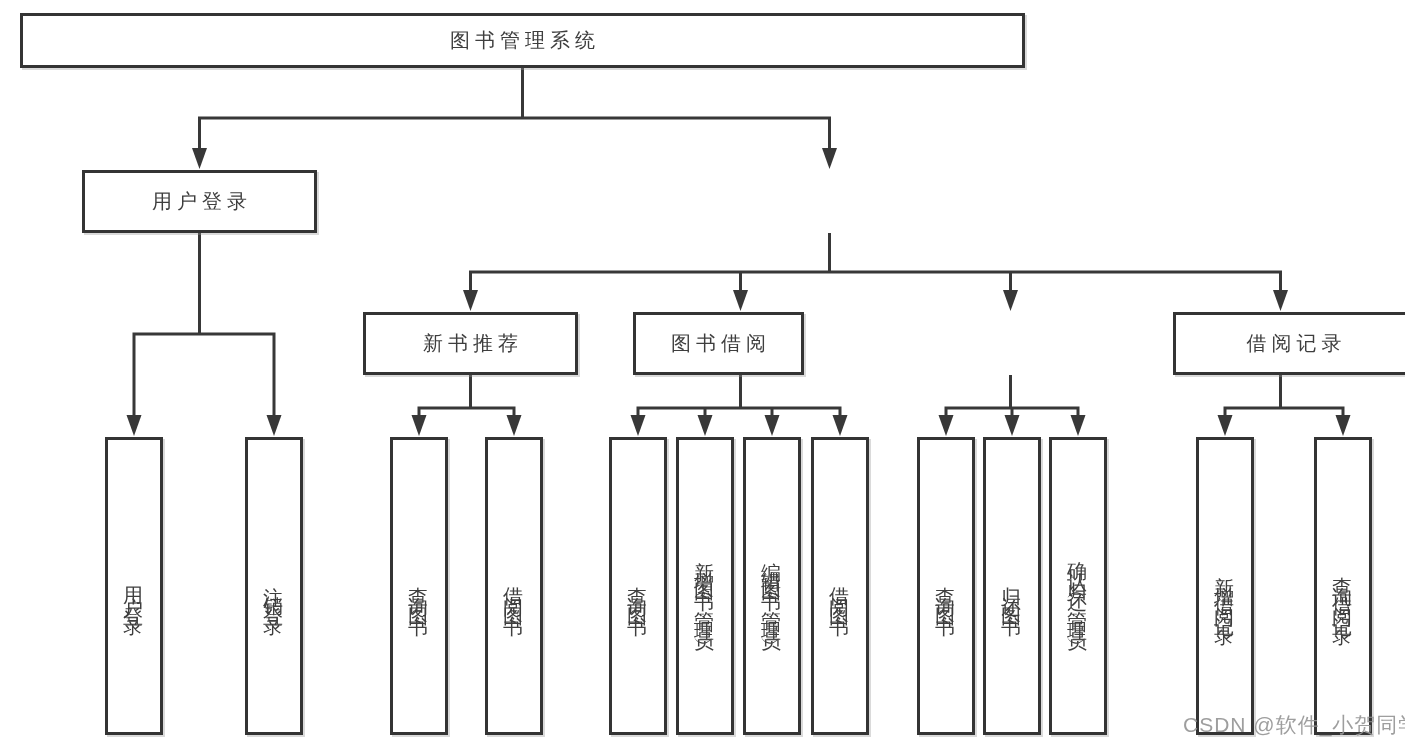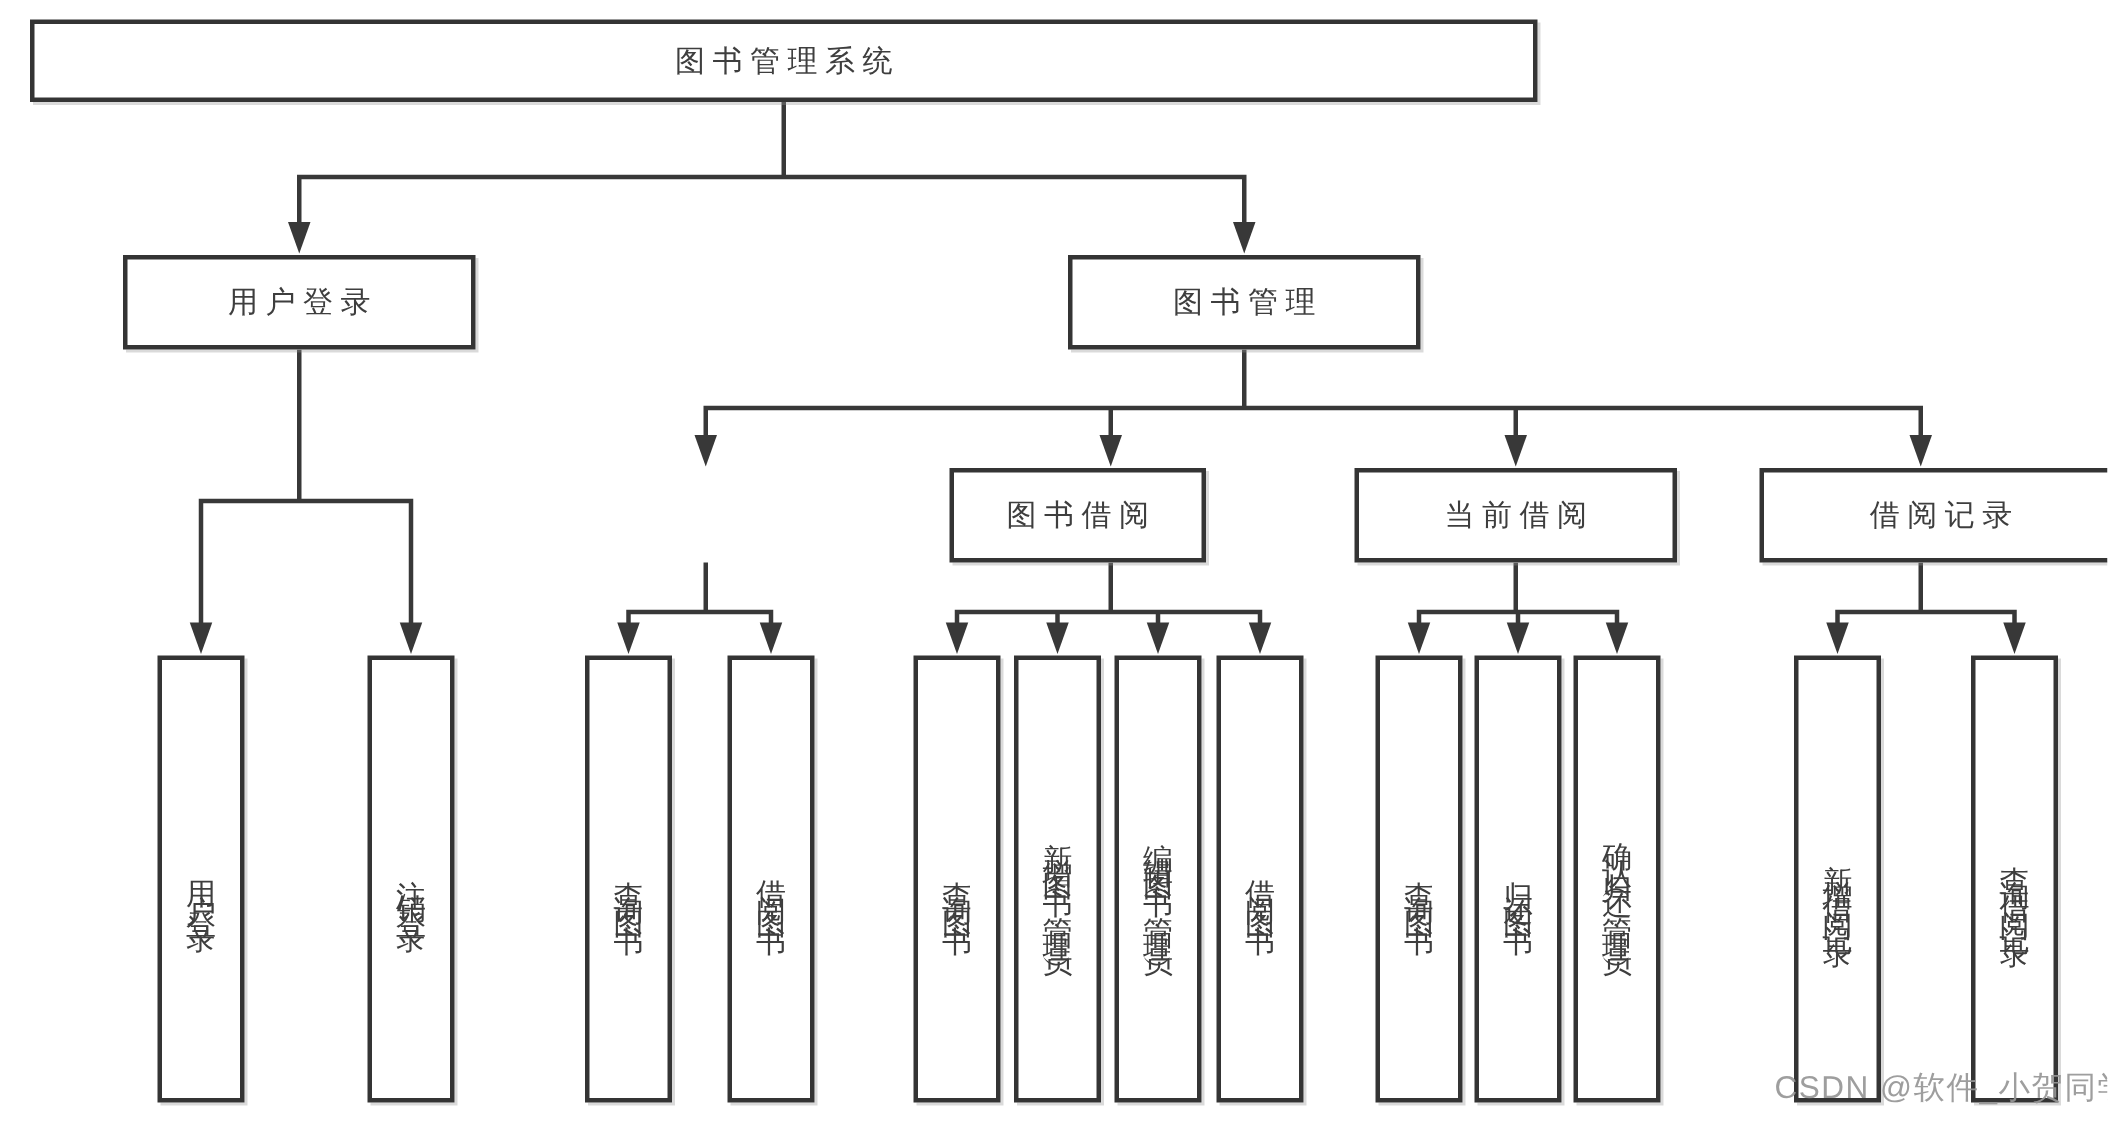--- a/index.html
+++ b/index.html
@@ -97,29 +97,26 @@
     </g>
   </svg>
 
   <div class="box hbox" style="left:20px;top:13px;width:1005px;height:55px">
     <span>图书管理系统</span>
   </div>
 
   <div class="box hbox" style="left:82px;top:170px;width:235px;height:63px">
     <span>用户登录</span>
   </div>
-  <div class="box hbox" style="left:712px;top:170px;width:235px;height:63px">
-    <span>图书管理</span>
+
+  <div class="box hbox" style="left:363px;top:312px;width:215px;height:63px">
+    <span>新书推荐</span>
   </div>
-
   <div class="box hbox" style="left:633px;top:312px;width:171px;height:63px">
     <span>图书借阅</span>
-  </div>
-  <div class="box hbox" style="left:903px;top:312px;width:215px;height:63px">
-    <span>当前借阅</span>
   </div>
   <div class="box hbox" style="left:1173px;top:312px;width:242px;height:63px">
     <span>借阅记录</span>
   </div>
 
   <div class="box vbox" style="left:105px;top:437px;width:58px;height:298px">
     <span>用户登录</span>
   </div>
   <div class="box vbox" style="left:245px;top:437px;width:58px;height:298px">
     <span>注销登录</span>

